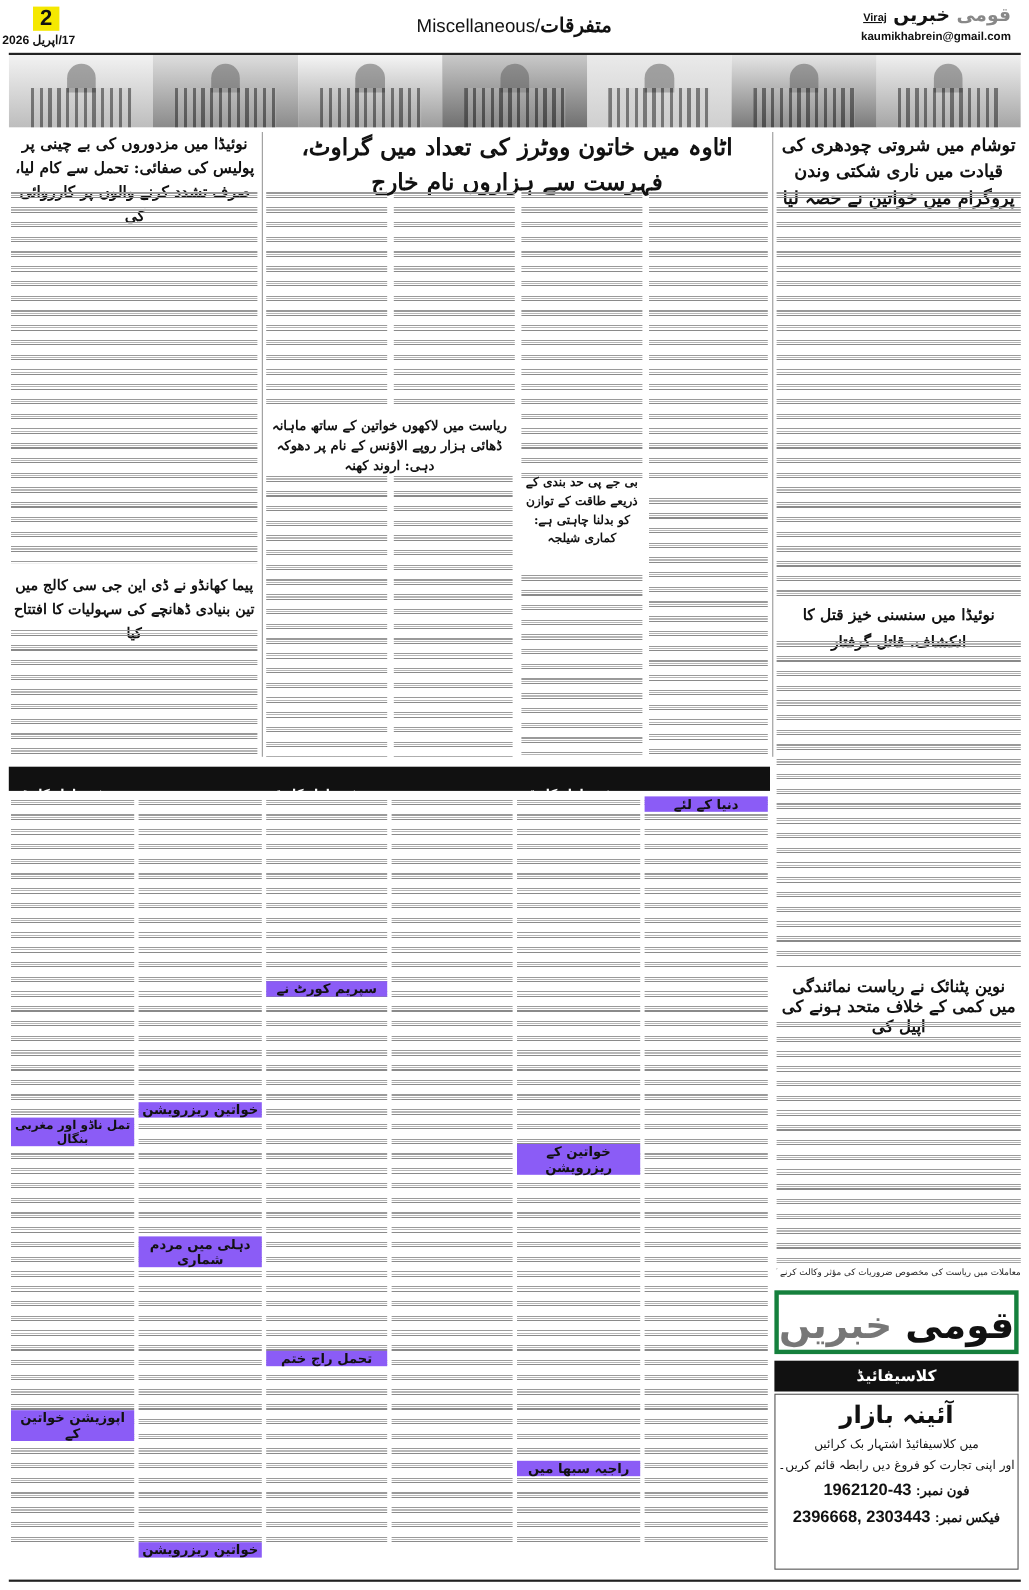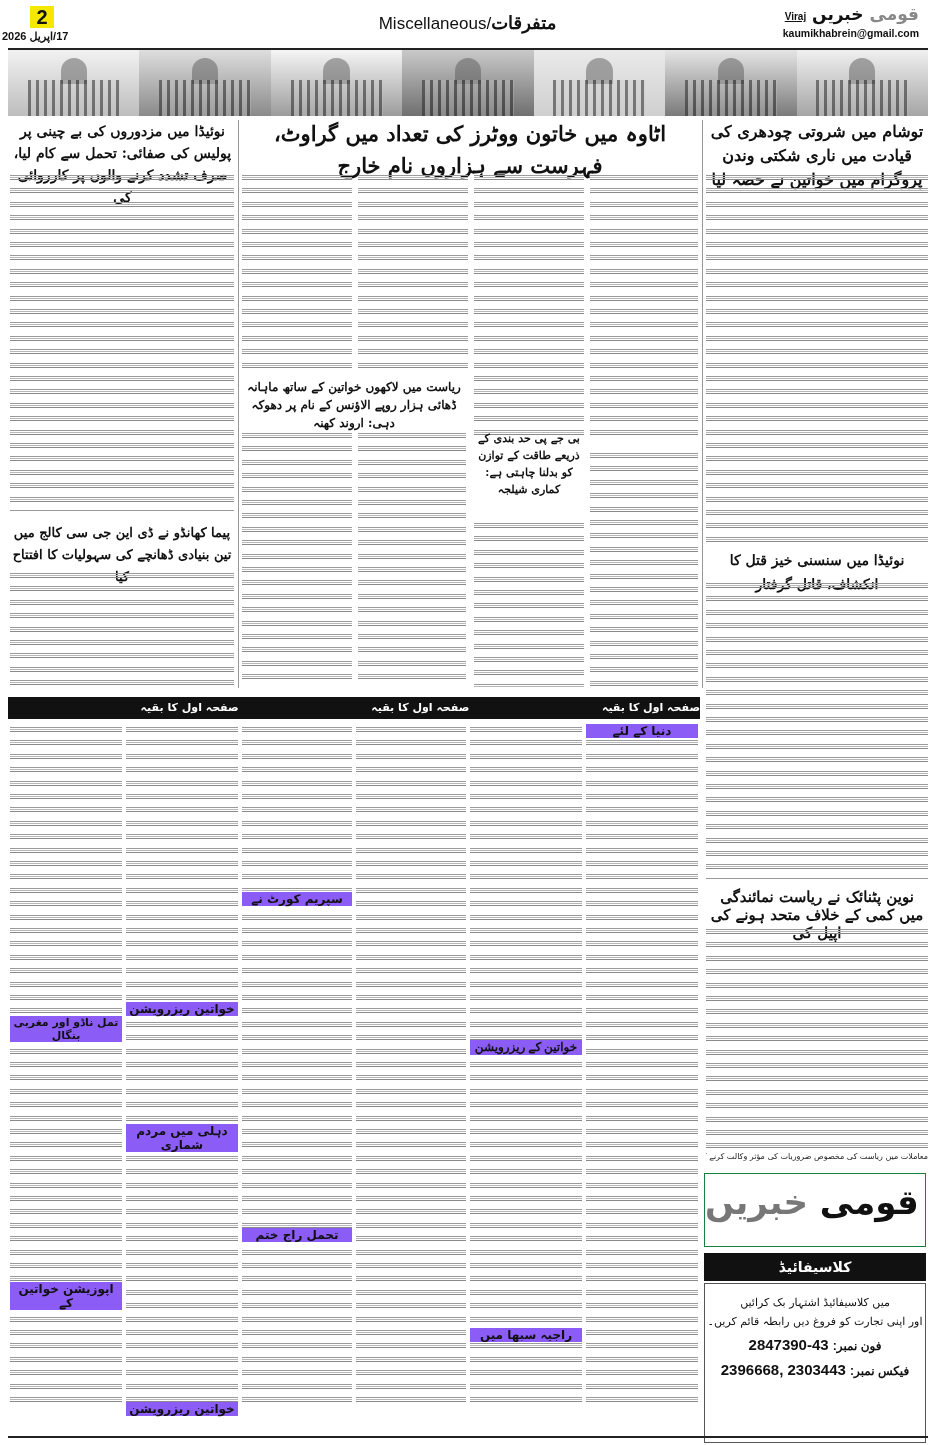--- a/index.html
+++ b/index.html
@@ -28,28 +28,28 @@
   .h-small { font-size: 13px; line-height: 19px; }
 
   .col { position: absolute; overflow: hidden; direction: rtl;
     background:
       repeating-linear-gradient(180deg, transparent 0 3px, #9a9a9a 3px 4px, transparent 4px 5px, #b7b7b7 5px 6px, transparent 6px 7px, #8a8a8a 7px 8px, transparent 8px 13.4px);
   }
   .col-rule { position: absolute; width: 1px; background: #999; }
   .lead { position: absolute; direction: rtl; font-size: 8px; color: #222; overflow: hidden; white-space: nowrap; }
 
   .hband { position: absolute; left: 8px; width: 692px; top: 697px; height: 22px; background: #111; display: flex; }
-  .hband span { flex: 1; color: #fff; text-align: right; font: bold 11px "DejaVu Sans", sans-serif; line-height: 22px; direction: rtl; }
+  .hband span { flex: 1; color: #fff; text-align: left; font: bold 11px "DejaVu Sans", sans-serif; line-height: 22px; direction: rtl; margin-top: 14px; }
 
   .subhead { position: absolute; direction: rtl; text-align: center; font: bold 12px "DejaVu Sans", sans-serif; background: #8b5cf6; }
 
   .rule-h { position: absolute; height: 2px; background: #222; }
 
   .ad { position: absolute; left: 704px; top: 1173px; width: 222px; height: 257px; }
-  .ad .logo-box { border: 1px solid #15803d; height: 74px; text-align: left; direction: rtl; font: bold 34px "DejaVu Sans", sans-serif; line-height: 56px; }
+  .ad .logo-box { border: 4px solid #15803d; height: 58px; text-align: right; direction: rtl; font: bold 34px "DejaVu Sans", sans-serif; line-height: 56px; }
   .ad .logo-box .g { color: #777; }
   .ad .band { margin-top: 6px; background: #111; color: #fff; text-align: center; font: bold 14px "DejaVu Sans", sans-serif; height: 28px; line-height: 28px; direction: rtl; letter-spacing: 3px; }
   .ad .body { margin-top: 2px; border: 1px solid #555; height: 160px; text-align: center; direction: rtl; padding-top: 6px; }
   .ad .title { font: bold 22px "DejaVu Sans", sans-serif; letter-spacing: 6px; }
   .ad .line { font: 11px "DejaVu Serif", serif; margin-top: 6px; }
   .ad .phone { font: bold 15px "Liberation Sans", sans-serif; margin-top: 8px; direction: ltr; }
   .ad .phone .lbl { direction: rtl; unicode-bidi: embed; font-size: 12px; }
 </style>
 </head>
 <body>
@@ -121,40 +121,41 @@
 
 <div class="col" style="left:586px; top:724px; width:112px; height:680px;"></div>
 <div class="col" style="left:470px; top:724px; width:112px; height:680px;"></div>
 <div class="col" style="left:356px; top:724px; width:110px; height:680px;"></div>
 <div class="col" style="left:242px; top:724px; width:110px; height:680px;"></div>
 <div class="col" style="left:126px; top:724px; width:112px; height:680px;"></div>
 <div class="col" style="left:10px; top:724px; width:112px; height:680px;"></div>
 
 <div class="subhead" style="left:586px; top:724px; width:112px;">دنیا کے لئے</div>
 <div class="subhead" style="left:242px; top:892px; width:110px;">سپریم کورٹ نے</div>
-<div class="subhead" style="left:470px; top:1040px; width:112px;font-family:Liberation Serif, serif;">خواتین کے ریزرویشن</div>
+<div class="subhead" style="left:470px; top:1040px; width:112px;">خواتین کے ریزرویشن</div>
 <div class="subhead" style="left:126px; top:1002px; width:112px;">خواتین ریزرویشن</div>
 <div class="subhead" style="left:10px; top:1016px; width:112px; font-size:11px;">تمل ناڈو اور مغربی بنگال</div>
 <div class="subhead" style="left:126px; top:1124px; width:112px;">دہلی میں مردم شماری</div>
 <div class="subhead" style="left:10px; top:1282px; width:112px;">اپوزیشن خواتین کے</div>
 <div class="subhead" style="left:242px; top:1228px; width:110px;">تحمل راج ختم</div>
 <div class="subhead" style="left:470px; top:1328px; width:112px;">راجیہ سبھا میں</div>
 <div class="subhead" style="left:126px; top:1402px; width:112px;">خواتین ریزرویشن</div>
 
 <div class="ad">
   <div class="logo-box">
     <span>قومی</span>
     <span class="g">خبریں</span>
   </div>
   <div class="band">کلاسیفائیڈ</div>
   <div class="body">
+    <div class="title">آئینہ بازار</div>
     <div class="line">میں کلاسیفائیڈ اشتہار بک کرائیں</div>
     <div class="line">اور اپنی تجارت کو فروغ دیں رابطہ قائم کریں۔</div>
     <div class="phone">
-      <span>2847390-43</span>
+      <span>1962120-43</span>
       <span class="lbl">فون نمبر:</span>
     </div>
     <div class="phone">
       <span>2396668, 2303443</span>
       <span class="lbl">فیکس نمبر:</span>
     </div>
   </div>
 </div>
 
 <div class="rule-h" style="left:8px; top:1436px; width:920px;"></div>

